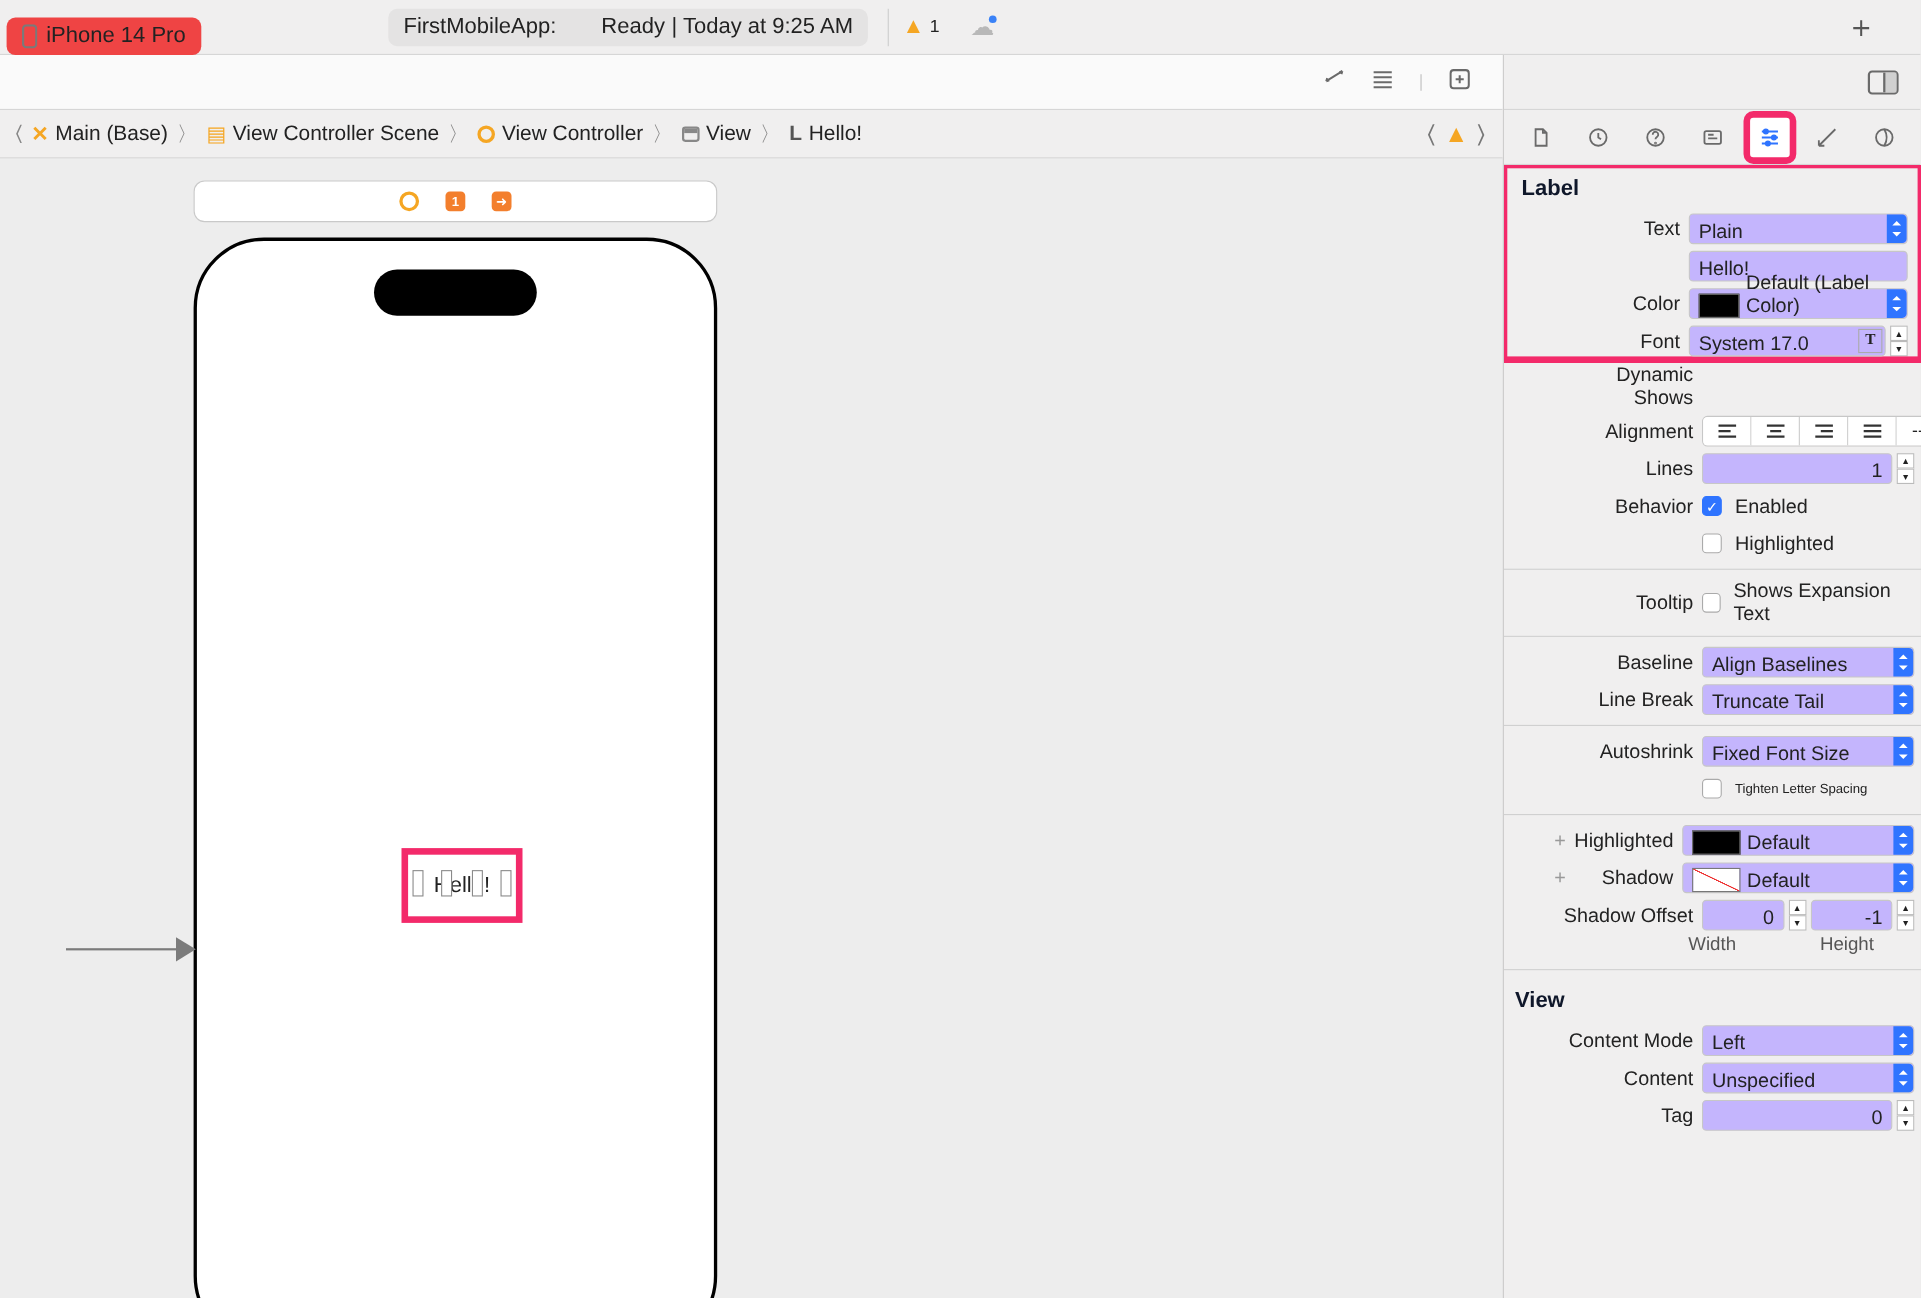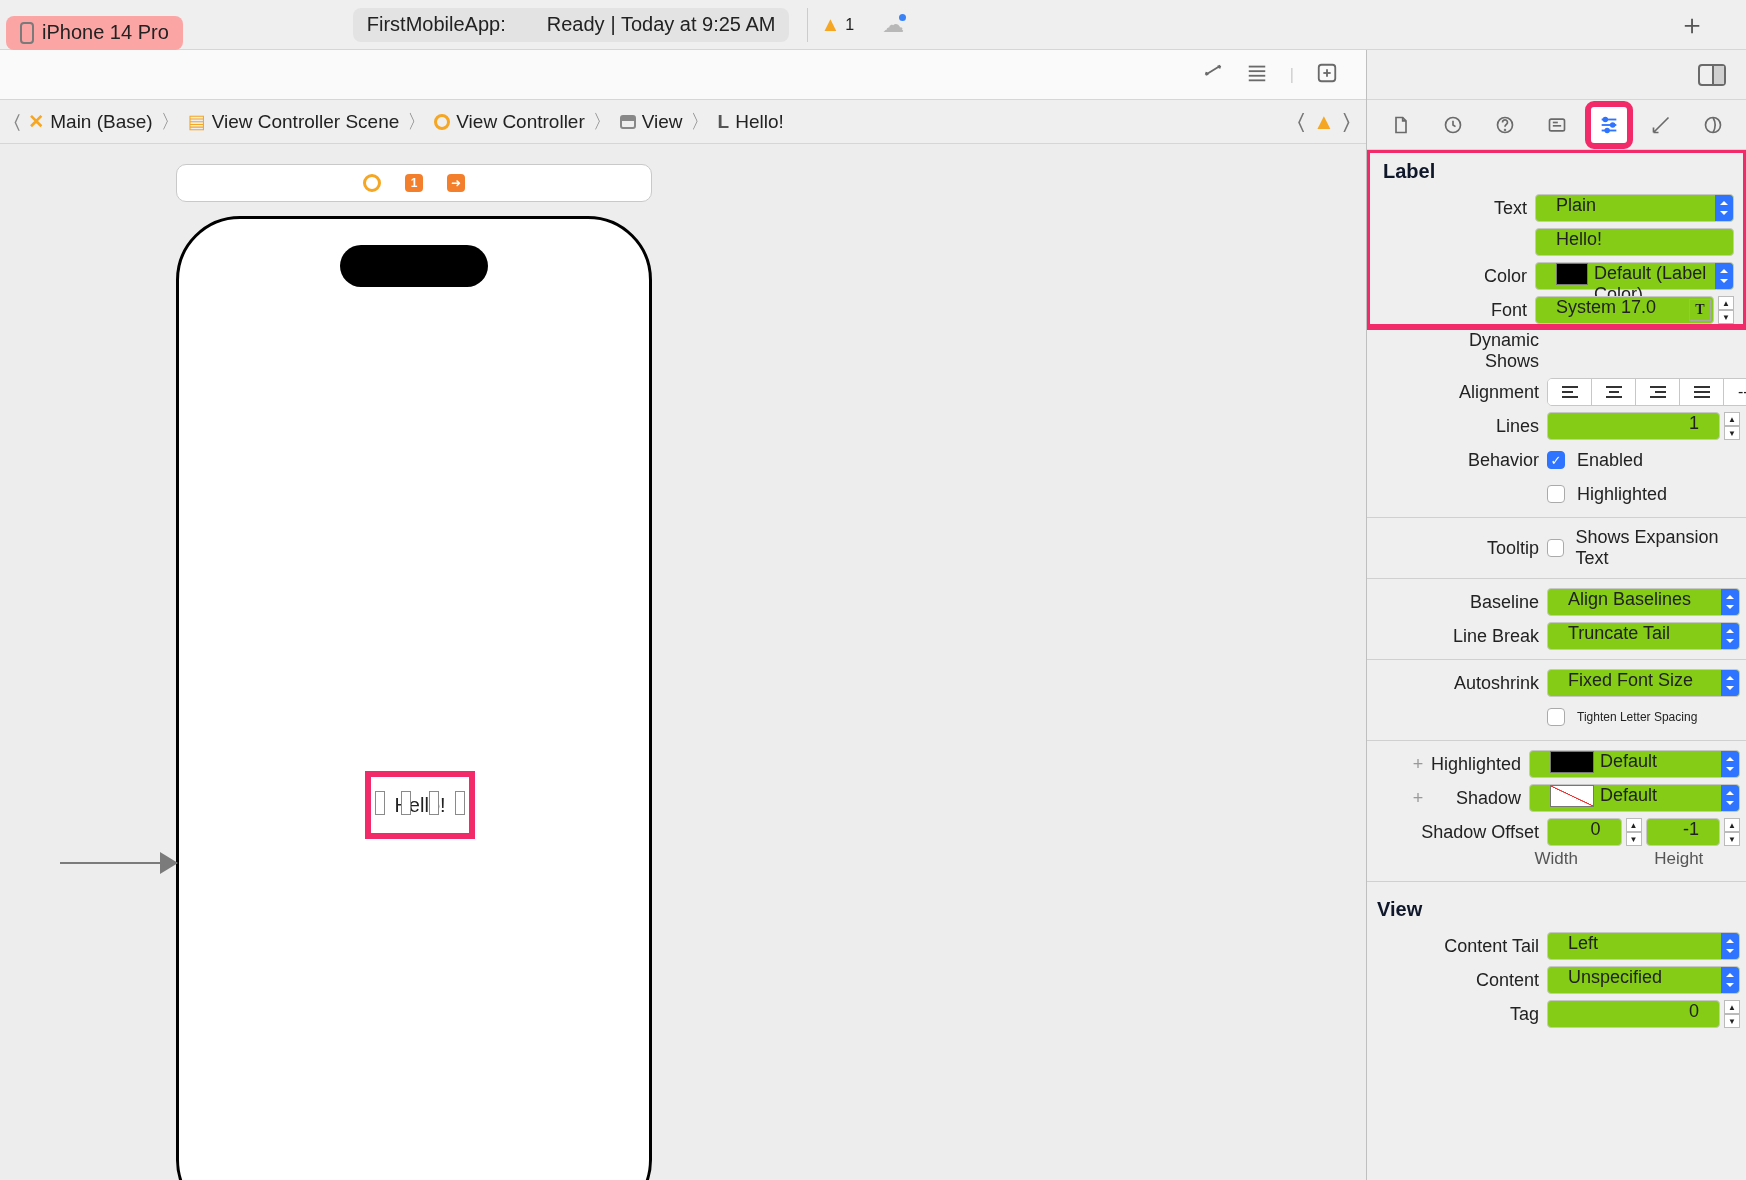--- a/index.html
+++ b/index.html
@@ -1,20 +1,20 @@
 <!DOCTYPE html>
 <html><head>
 <meta charset="utf-8">
 <style>
   * { box-sizing: border-box; margin: 0; padding: 0; font-family: -apple-system, "Helvetica Neue", Arial, sans-serif; }
   body { background: #ededed; width: 1746px; height: 1180px; overflow: hidden; color: #222; }
 
   
   .topbar { display: flex; align-items: center; height: 50px; background: #f0efef; border-bottom: 1px solid #d6d6d6; }
-  .device-pill { display:flex; align-items:center; gap:8px; height:34px; padding:0 14px; margin-left:6px; background:#fca5a5; border-radius:8px; font-size:20px; font-weight:500;margin-top:16px; }
+  .device-pill { display:flex; align-items:center; gap:8px; height:34px; padding:0 14px; margin-left:6px; background:#ef4444; border-radius:8px; font-size:20px; font-weight:500;margin-top:16px; }
   .status-pill { display:flex; align-items:center; gap:6px; height:34px; margin-left:170px; padding:0 14px; background:#e4e3e3; border-radius:8px; font-size:20px; }
   .status-pill b { font-weight:400;margin-left:35px; }
   .warn-badge { display:flex; align-items:center; gap:5px; height:34px; padding:0 12px; margin-left:18px; border-left:1px solid #ccc; }
   .warn-tri { color:#f5a623; font-size:20px; }
   .cloud { margin-left:16px; color:#b8b8b8; font-size:22px; position:relative; }
   .cloud::after{content:"";width:7px;height:7px;border-radius:50%;background:#3a82f7;position:absolute;top:2px;right:-2px;}
   .plus { margin-left:auto; margin-right:40px; font-size:28px; color:#555; }
 
   
   .secondbar { display:flex; align-items:center; height:50px; background:#fafafa; border-bottom:1px solid #d6d6d6; }
@@ -65,21 +65,21 @@
   .insp-tab.highlight { outline:6px solid #f32a6a; outline-offset:-2px; border-radius:5px; }
 
   .insp-body { flex:1; overflow:auto; padding:0; }
   .section-title { font-size:20px; font-weight:700; color:#0f172a; padding:10px 10px 8px; }
   .highlight-box { margin:0 0px 0 0px; padding:0 6px 0px 6px; outline:6px solid #f32a6a; outline-offset:-3px; }
 
   .row { display:flex; align-items:center; min-height:34px; padding:3px 6px 3px 0;margin-left:44px; }
   .row .lab { width:118px; text-align:right; font-size:18px; color:#222; padding-right:8px; flex-shrink:0; }
   .row .lab.wider { width:136px; }
   .ctl { flex:1; display:flex; align-items:center; gap:4px; }
-  .select, .textfield, .numfield { flex:1; height:28px; background:#84cc16; border:1px solid #c7c7c7; border-radius:4px; padding:0 20px; font-size:18px; display:flex; align-items:flex-start; position:relative; }
+  .select, .textfield, .numfield { flex:1; height:28px; background:#c4b5fd; border:1px solid #c7c7c7; border-radius:4px; padding:0 8px; font-size:18px; display:flex; align-items:flex-end; position:relative; }
   .select .dd { position:absolute; right:0; top:0; bottom:0; width:18px; background:#2f74ff; border-radius:0 4px 4px 0; display:flex; align-items:center; justify-content:center; }
   .select .dd::before { content:""; border-left:4px solid transparent;border-right:4px solid transparent;border-bottom:4px solid #fff; margin-bottom:1px; position:absolute; top:6px; }
   .select .dd::after { content:""; border-left:4px solid transparent;border-right:4px solid transparent;border-top:4px solid #fff; position:absolute; bottom:6px; }
   .stepper { width:16px; height:28px; display:flex; flex-direction:column; }
   .stepper div{ flex:1; border:1px solid #bbb; background:#fff; font-size:8px; display:flex; align-items:center; justify-content:center; }
   .checkbox { width:18px; height:18px; border:1px solid #aaa; border-radius:4px; background:#fff; margin-right:8px; display:inline-flex; align-items:center; justify-content:center; }
   .checkbox.checked { background:#2f74ff; border-color:#2f74ff; color:#fff; font-size:13px; }
   .swatch { width:44px; height:22px; background:#000; border:1px solid #777; margin-right:6px; }
   .swatch.diag { background:linear-gradient(to top right, #fff 48%, #e33 49%, #e33 51%, #fff 52%); }
   .divider { height:1px; background:#d0d0d0; margin:6px 0; }
@@ -470,21 +470,21 @@
       </div>
       <div class="sublabels">
         <div class="sublabel">Width</div>
         <div class="sublabel">Height</div>
       </div>
 
       <div class="divider"></div>
       <div class="section-title">View</div>
 
       <div class="row">
-        <div class="lab wider">Content Tail</div>
+        <div class="lab wider">Content Mode</div>
         <div class="ctl">
           <div class="select">
             <span>Left</span>
             <span class="dd"></span>
           </div>
         </div>
       </div>
       <div class="row">
         <div class="lab wider">Content</div>
         <div class="ctl">

